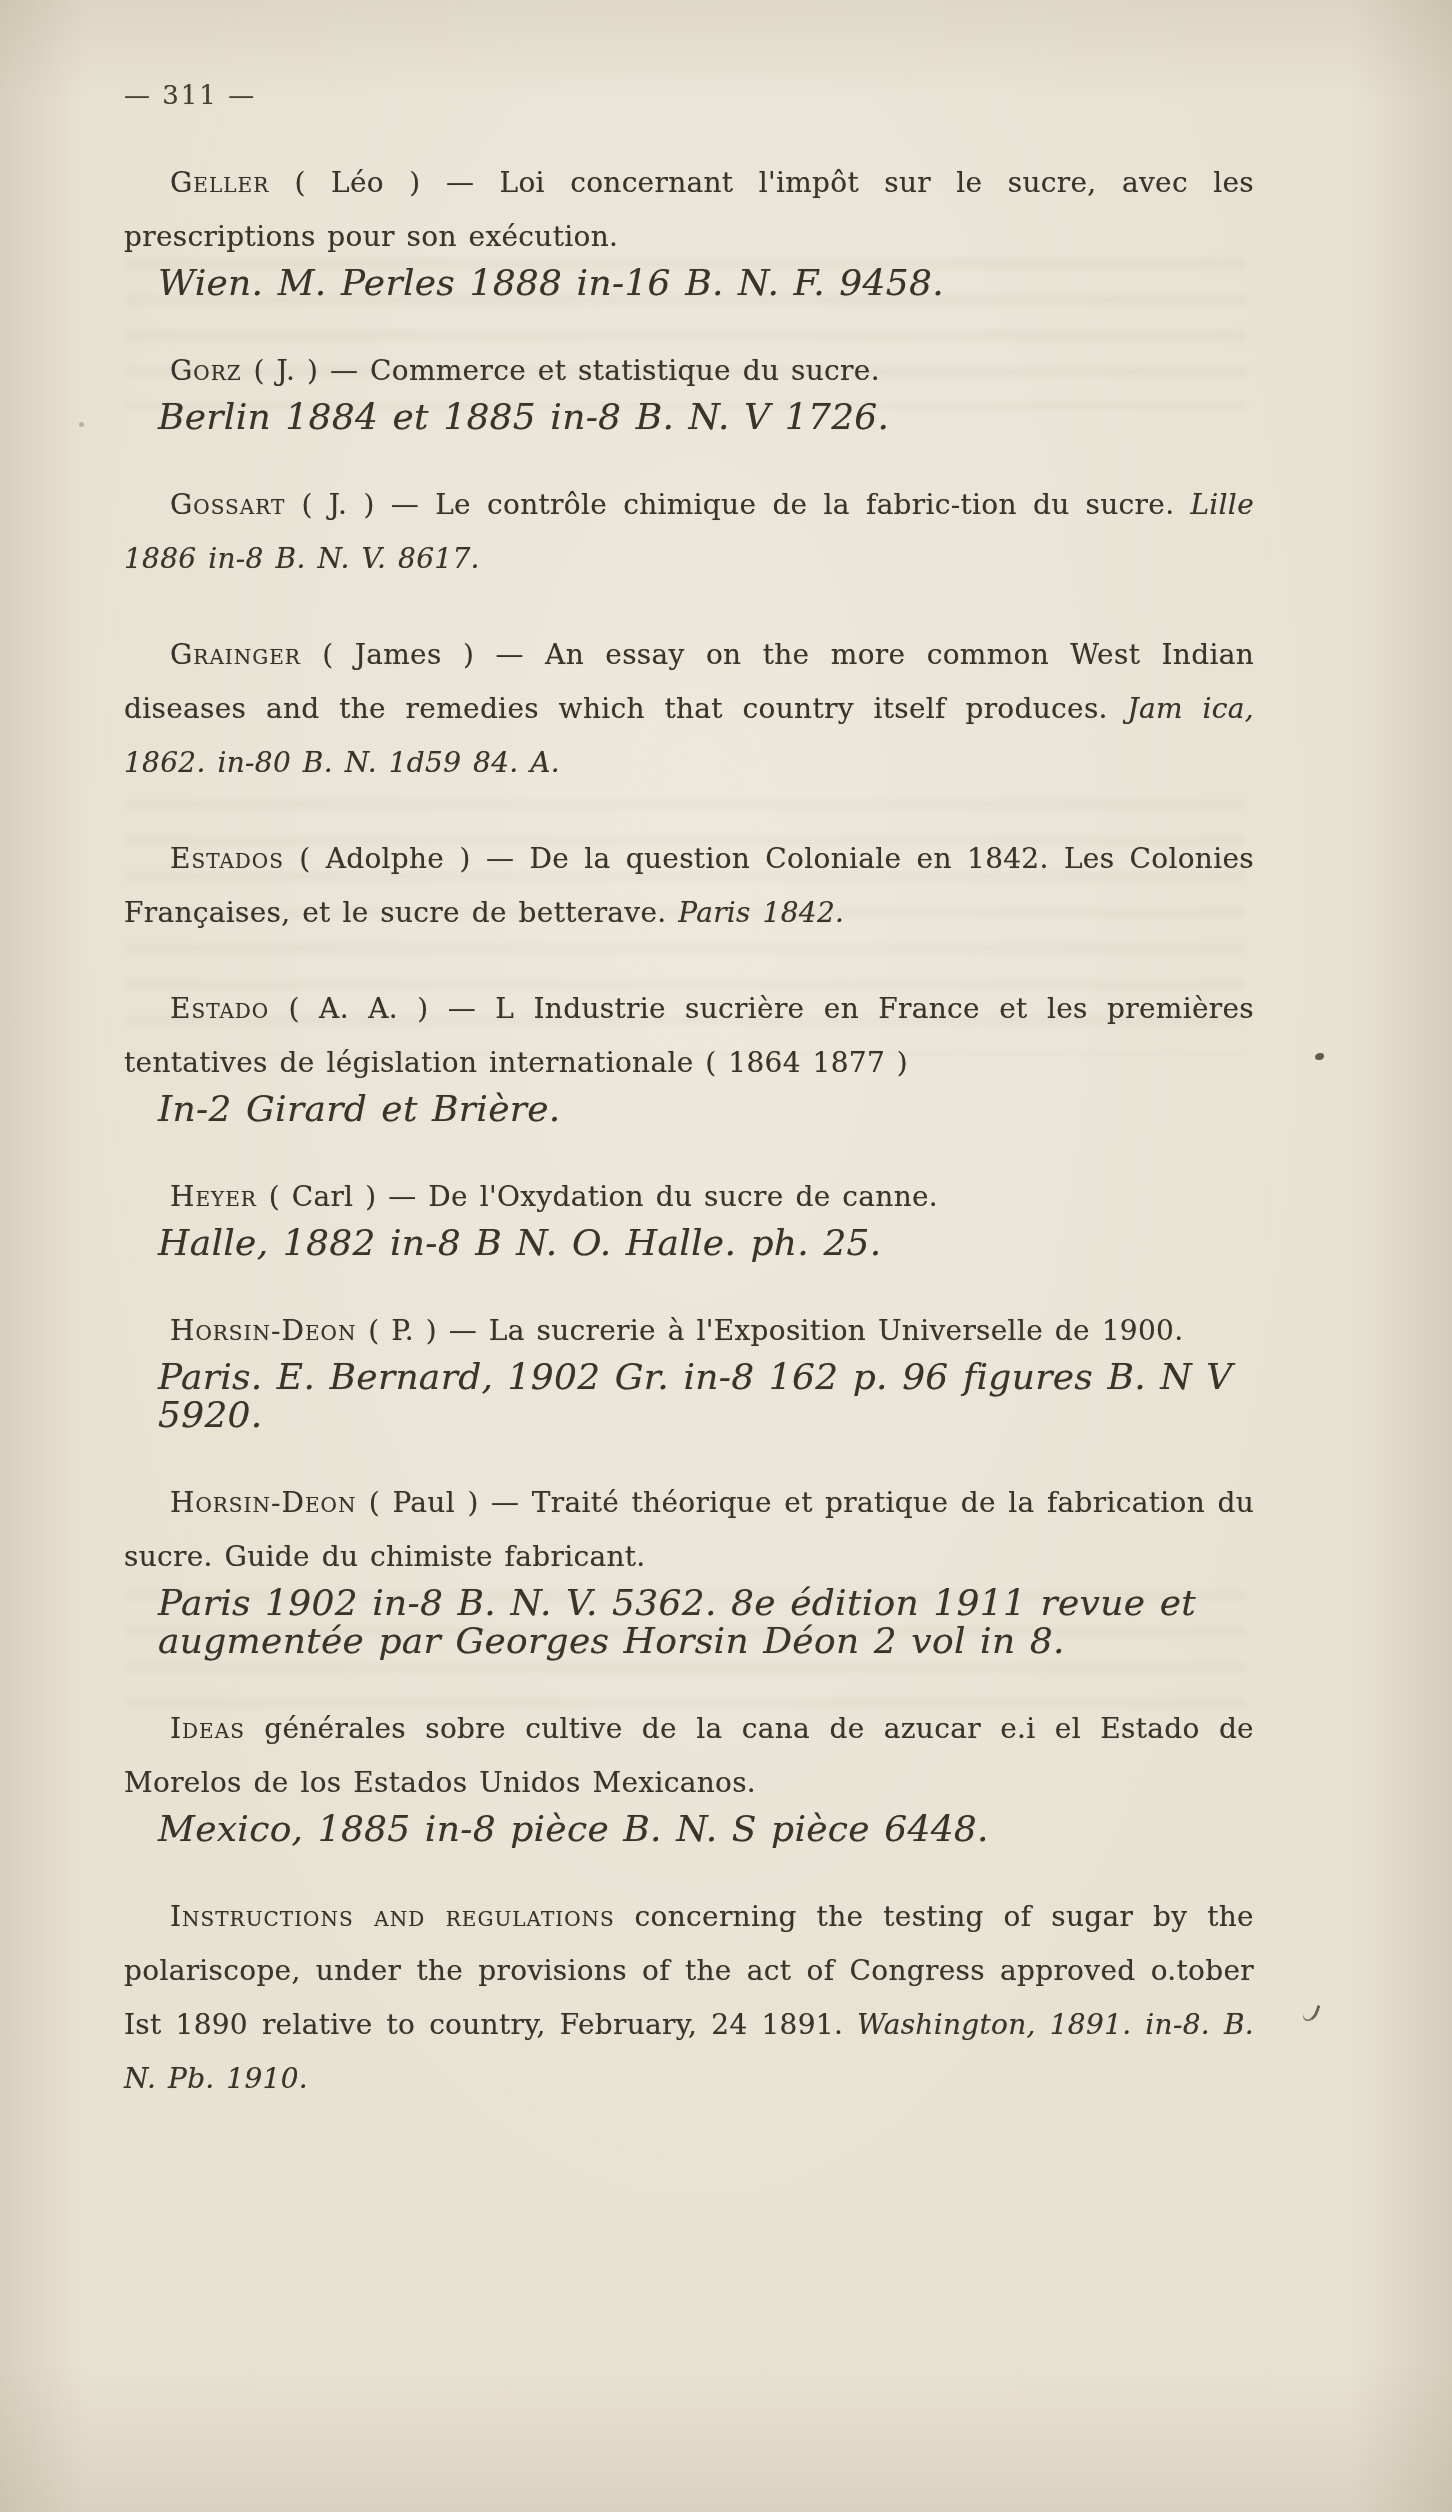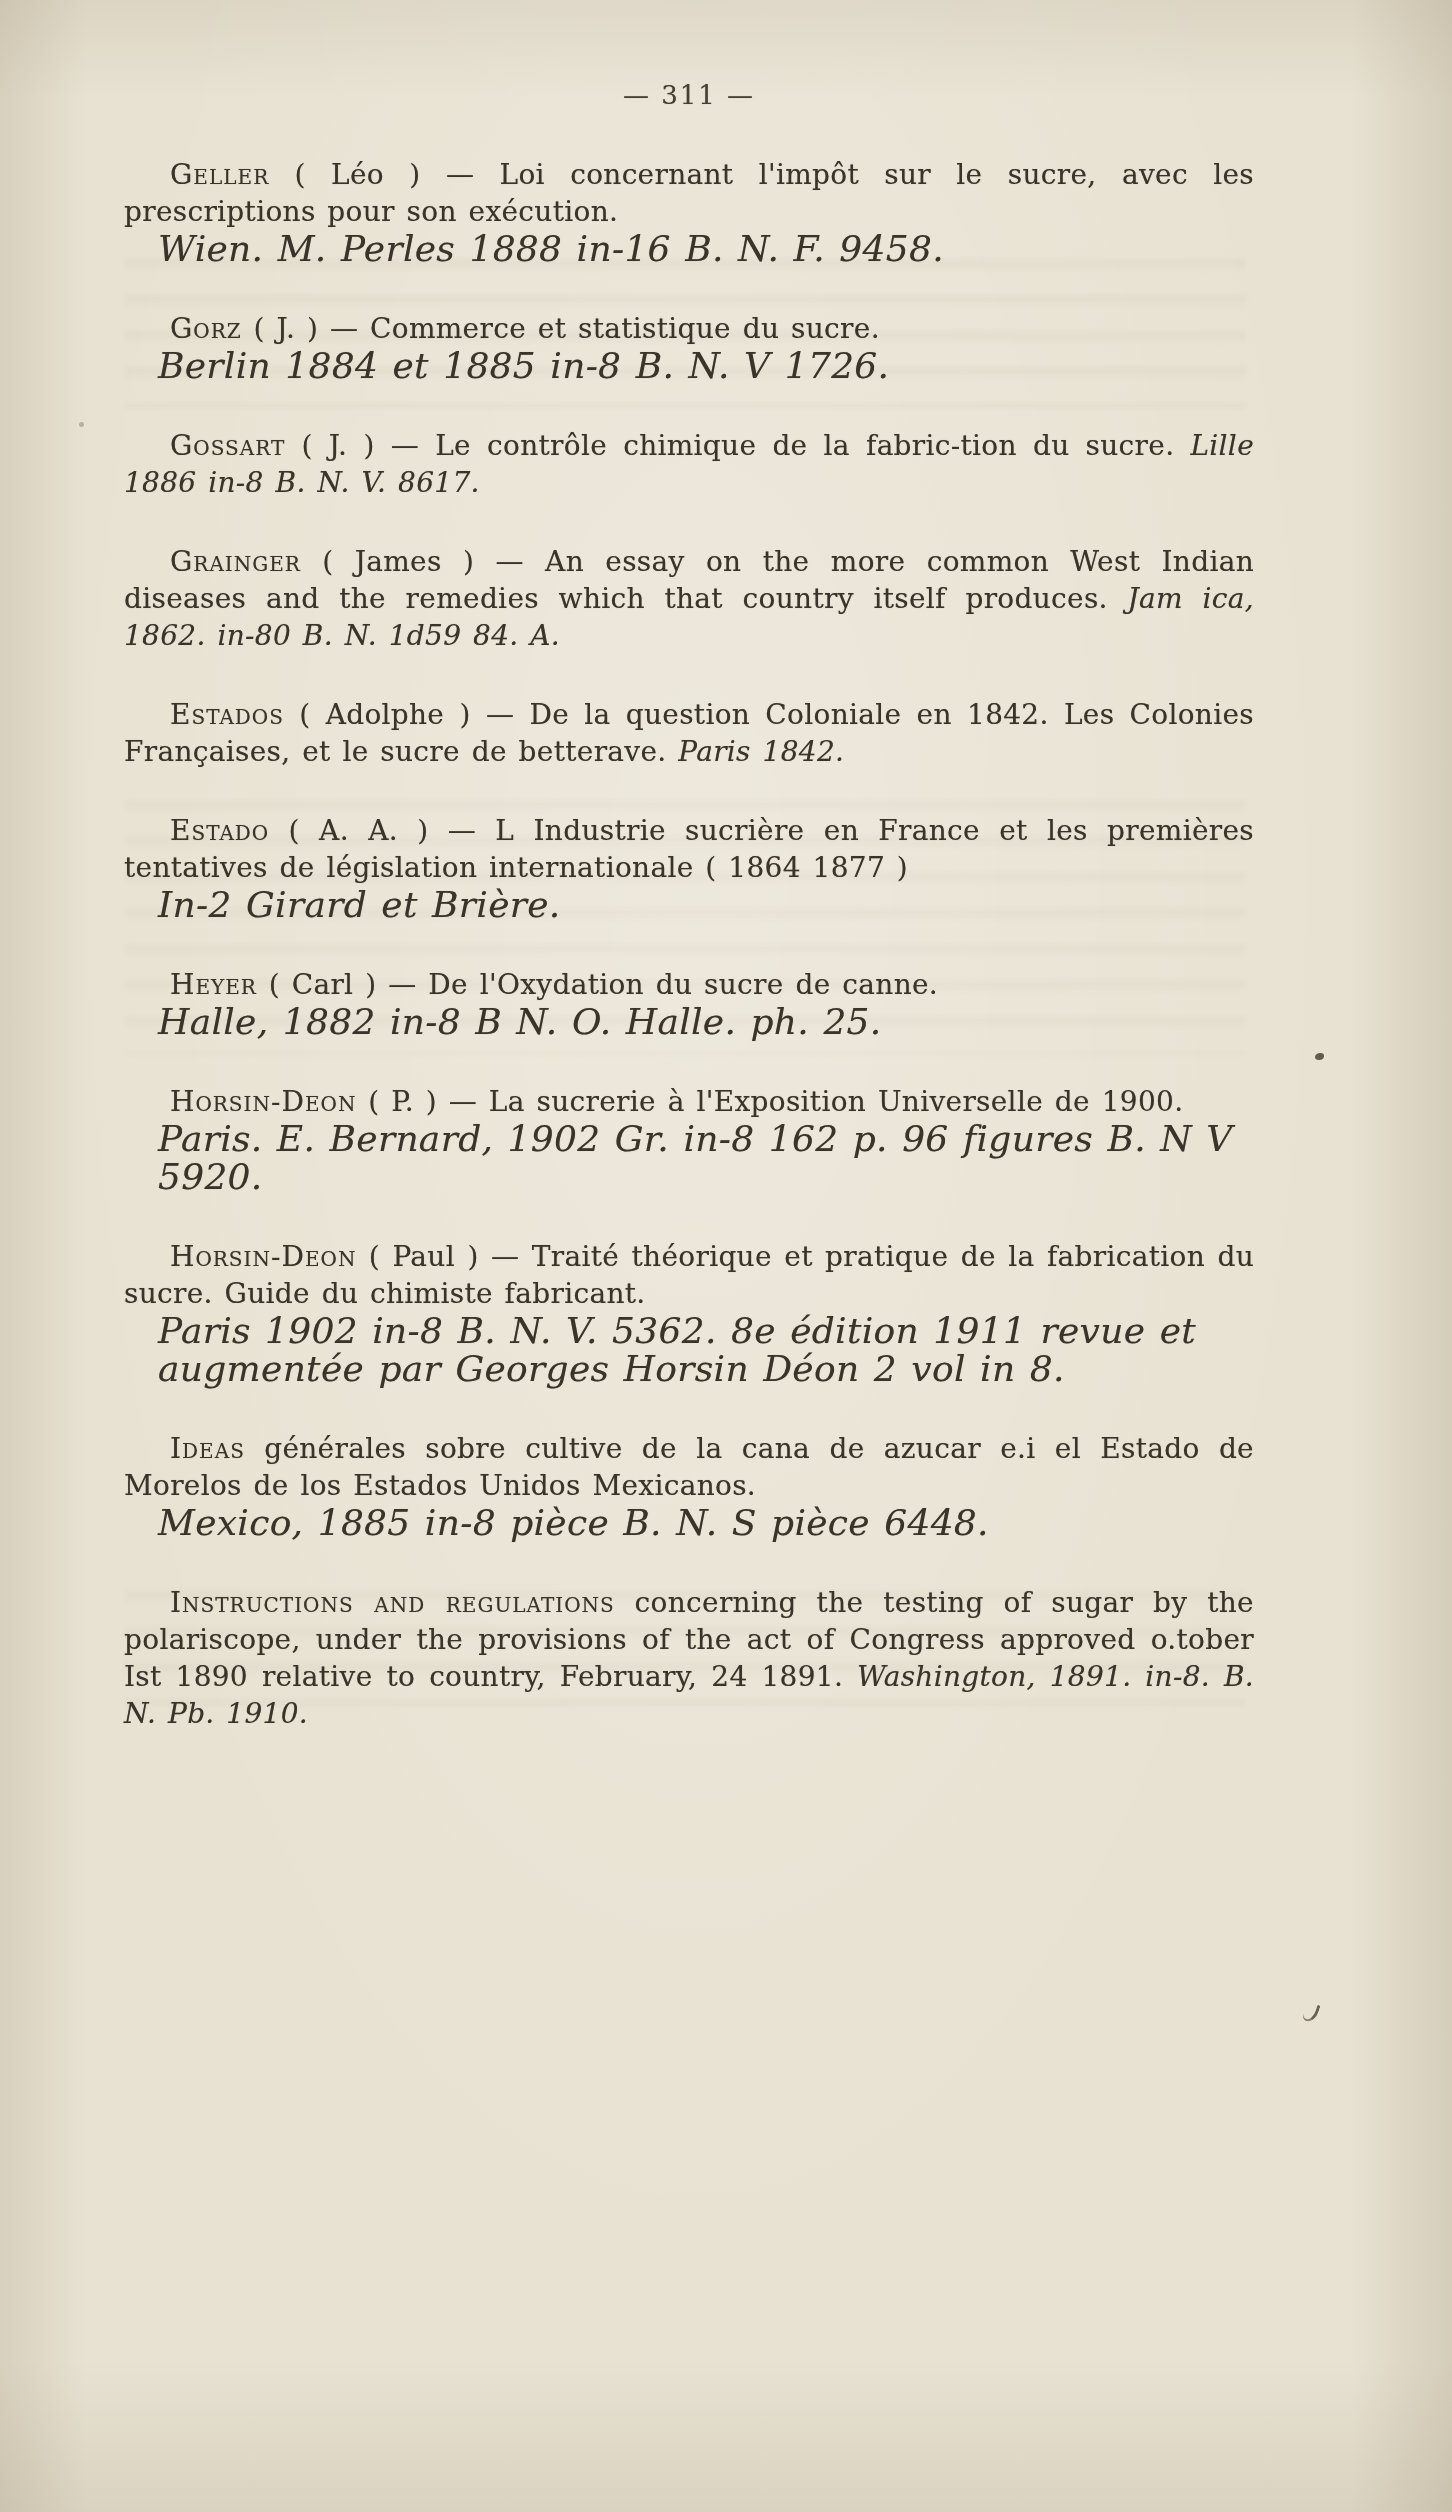--- a/index.html
+++ b/index.html
@@ -23,36 +23,35 @@
   .page {
     position: relative;
     box-sizing: border-box;
     width: 1452px;
     height: 2512px;
     padding: 80px 198px 0 124px;
     z-index: 2;
   }
 
   .page-number {
-    text-align: center;
     font-size: 26px;
     letter-spacing: 2px;
     color: #464034;
     margin: 0 0 46px 0;
     text-shadow: 0 0 0.7px rgba(70,60,45,0.45);
   }
 
   .entries { display: block; }
 
   .entry { margin: 0 0 42px 0; }
 
   .entry-text {
     margin: 0;
     font-size: 28px;
-    line-height: 37px;
+    line-height: 54px;
     text-align: justify;
     text-indent: 46px;
     letter-spacing: 0.3px;
     word-spacing: 2.6px;
     text-shadow: 0 0 0.7px rgba(58,50,40,0.45);
   }
 
   .author {
     font-variant: small-caps;
     letter-spacing: 1px;

